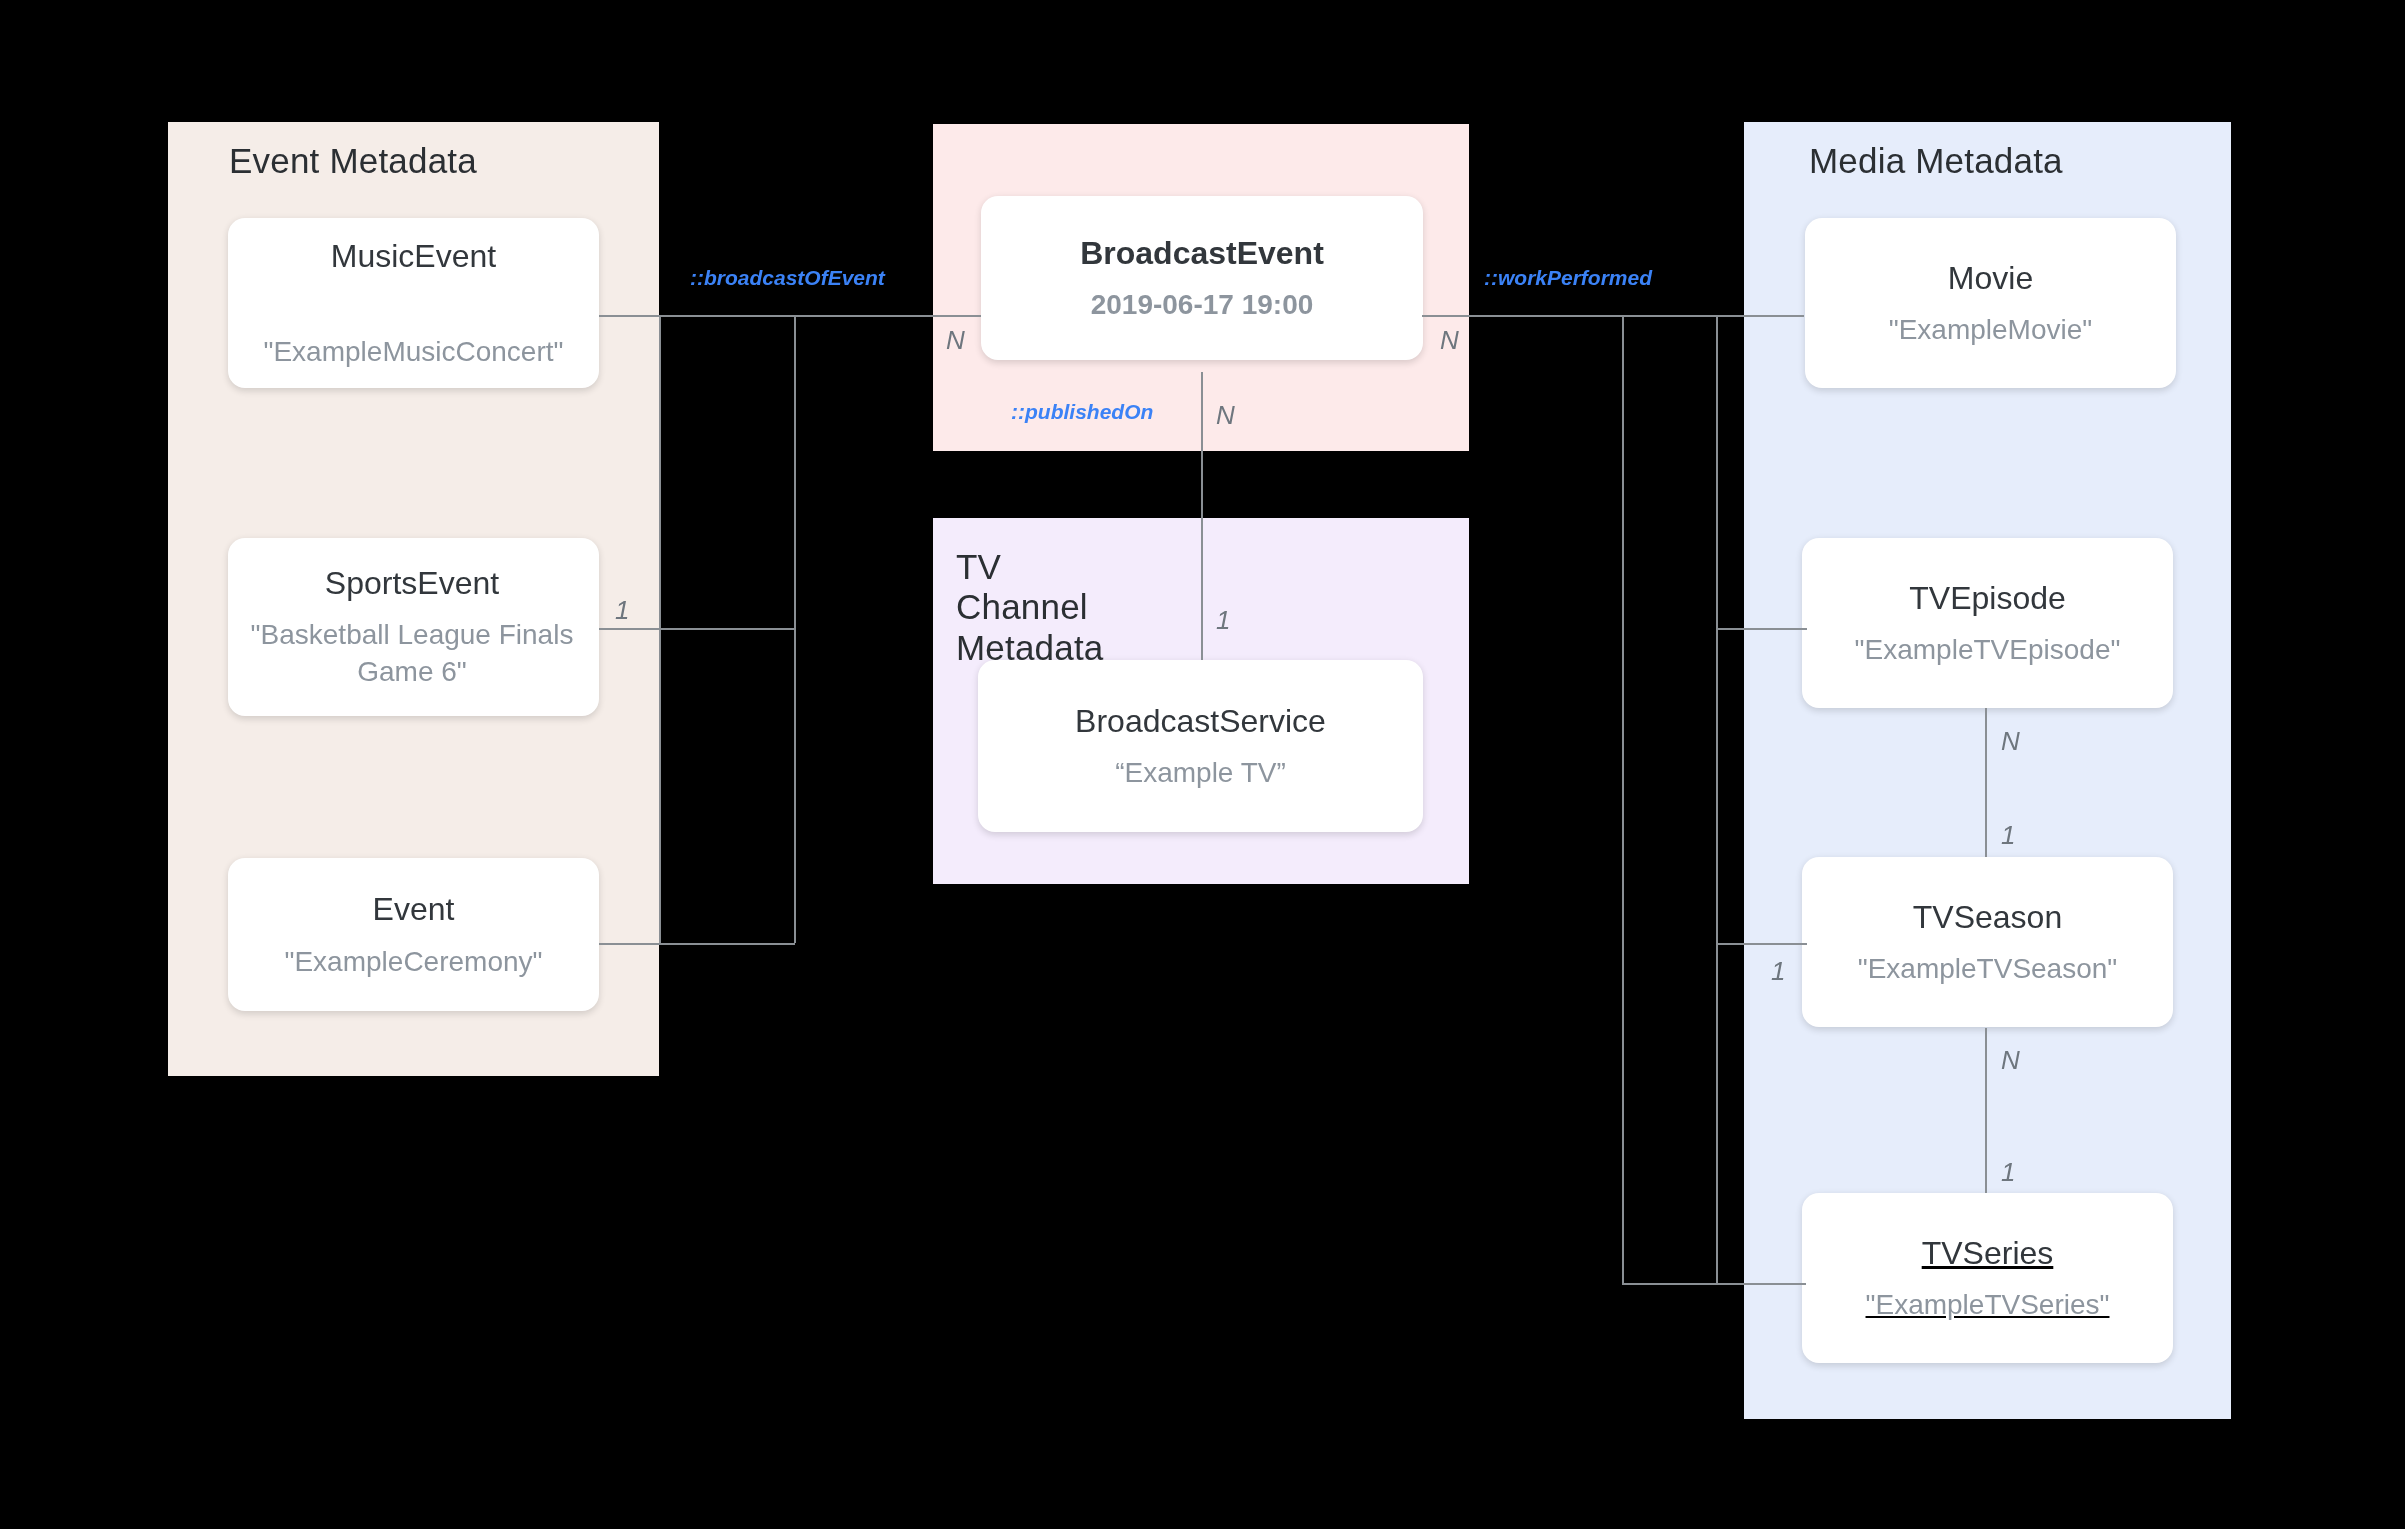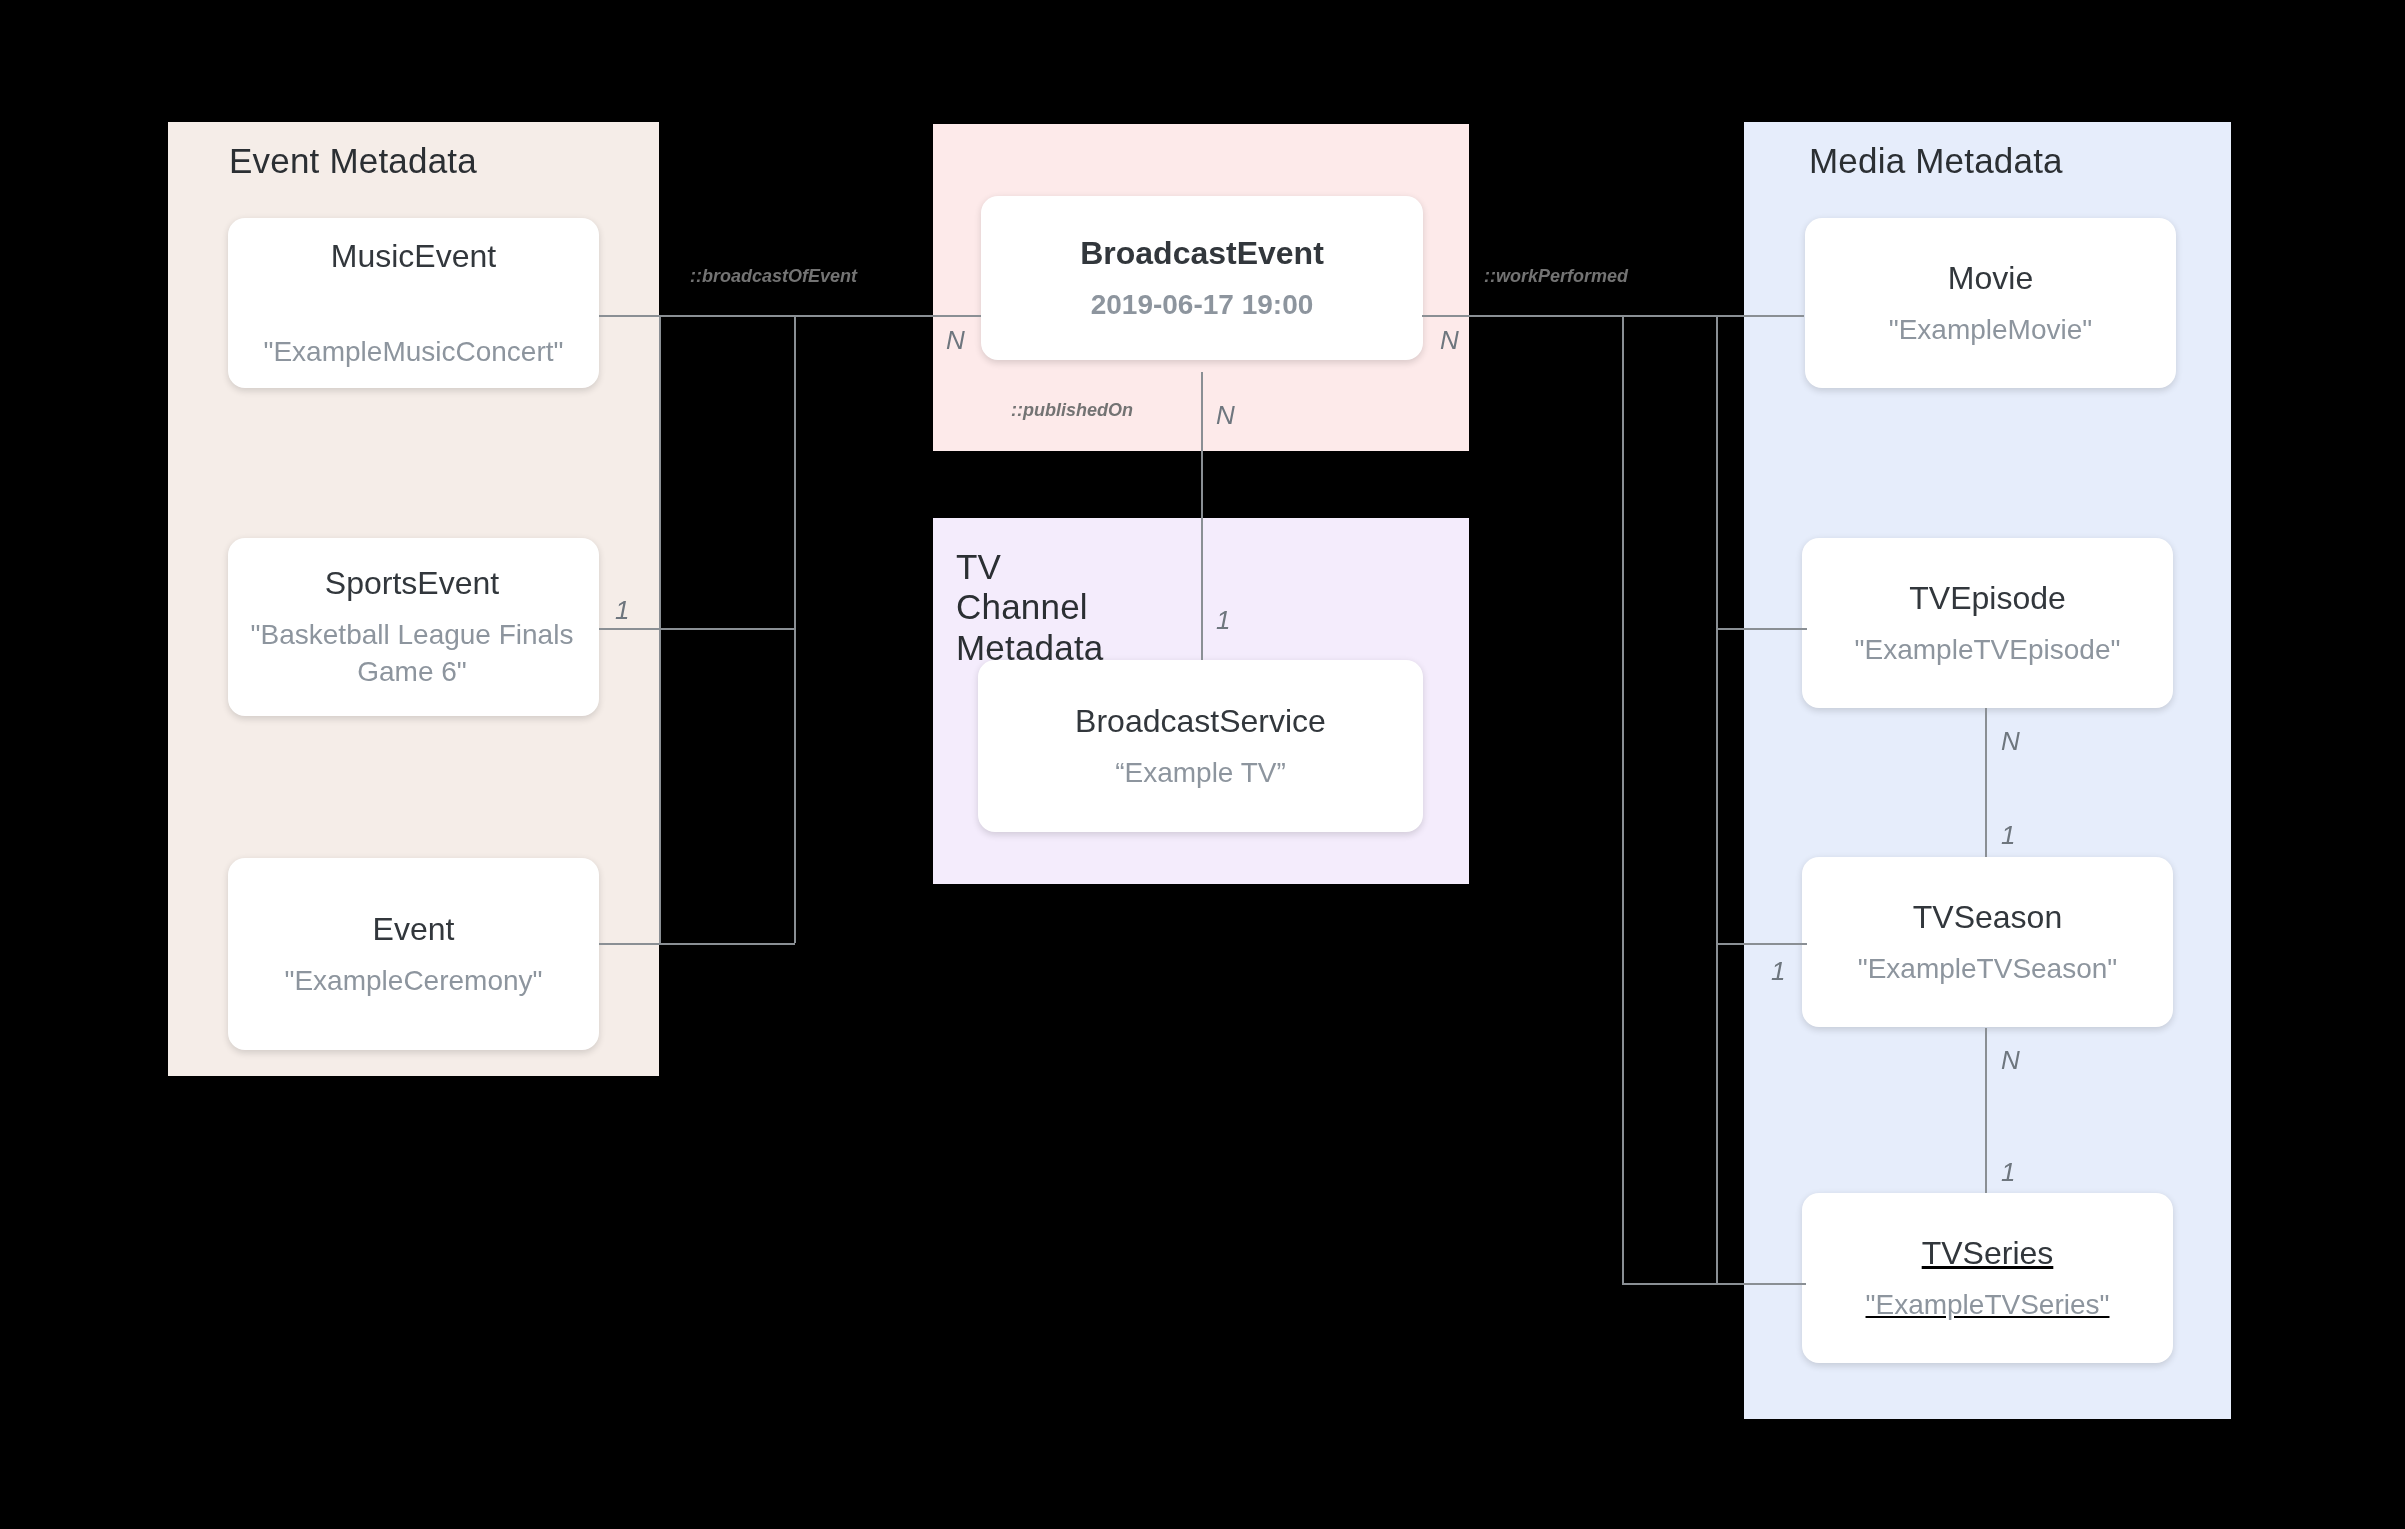--- a/index.html
+++ b/index.html
@@ -8,42 +8,42 @@
   .panel{position:absolute;box-sizing:border-box;}
   .panel-title{position:absolute;font-size:35px;color:#2b2f33;letter-spacing:0.2px;line-height:1.15;}
   .node{position:absolute;background:#fff;border-radius:17px;
     box-shadow:0 2.9px 7.6px rgba(0,0,0,0.14);display:flex;flex-direction:column;
     align-items:center;justify-content:center;box-sizing:border-box;padding:11.5px 17px;}
   .node-title{font-size:32px;color:#32373c;line-height:1.2;text-align:center;}
   .node-sub{font-size:28px;color:#8d959e;line-height:1.25;text-align:center;margin-top:15.3px;}
   .edge{position:absolute;background:#8a8f94;}
   .edge.h{height:1.9px;}
   .edge.v{width:1.9px;}
-  .elabel{position:absolute;font-size:18px;font-style:italic;font-weight:bold;color:#737373;white-space:nowrap;}
+  .elabel{position:absolute;font-size:21px;font-style:italic;font-weight:bold;color:#3b82f6;white-space:nowrap;}
   .card{position:absolute;font-size:26px;font-style:italic;color:#6e767e;white-space:nowrap;}
 </style>
 </head>
 <body>
 
 <div id="stage">
 
   <div class="panel" style="left:168px;top:122px;width:491px;height:954px;background:#F5EDE8;"></div>
   <div class="panel-title" style="left:229px;top:141px;width:401px;">Event Metadata</div>
 
   <div class="node" style="left:228px;top:218px;width:371px;height:170px;gap:43px;">
     <div class="node-title">MusicEvent</div>
     <div class="node-sub">"ExampleMusicConcert"</div>
   </div>
 
   <div class="node" style="left:228px;top:538px;width:371px;height:178px;padding-left:14px;">
     <div class="node-title">SportsEvent</div>
     <div class="node-sub" style="line-height:1.3;">"Basketball League Finals Game 6"</div>
   </div>
 
-  <div class="node" style="left:228px;top:858px;width:371px;height:192px;">
+  <div class="node" style="left:228px;top:858px;width:371px;height:153px;">
     <div class="node-title">Event</div>
     <div class="node-sub">"ExampleCeremony"</div>
   </div>
 
   <div class="panel" style="left:933px;top:124px;width:536px;height:327px;background:#FDEAEA;"></div>
 
   <div class="node" style="left:981px;top:196px;width:442px;height:164px;font-weight:bold;">
     <div class="node-title">BroadcastEvent</div>
     <div class="node-sub">2019-06-17 19:00</div>
   </div>

